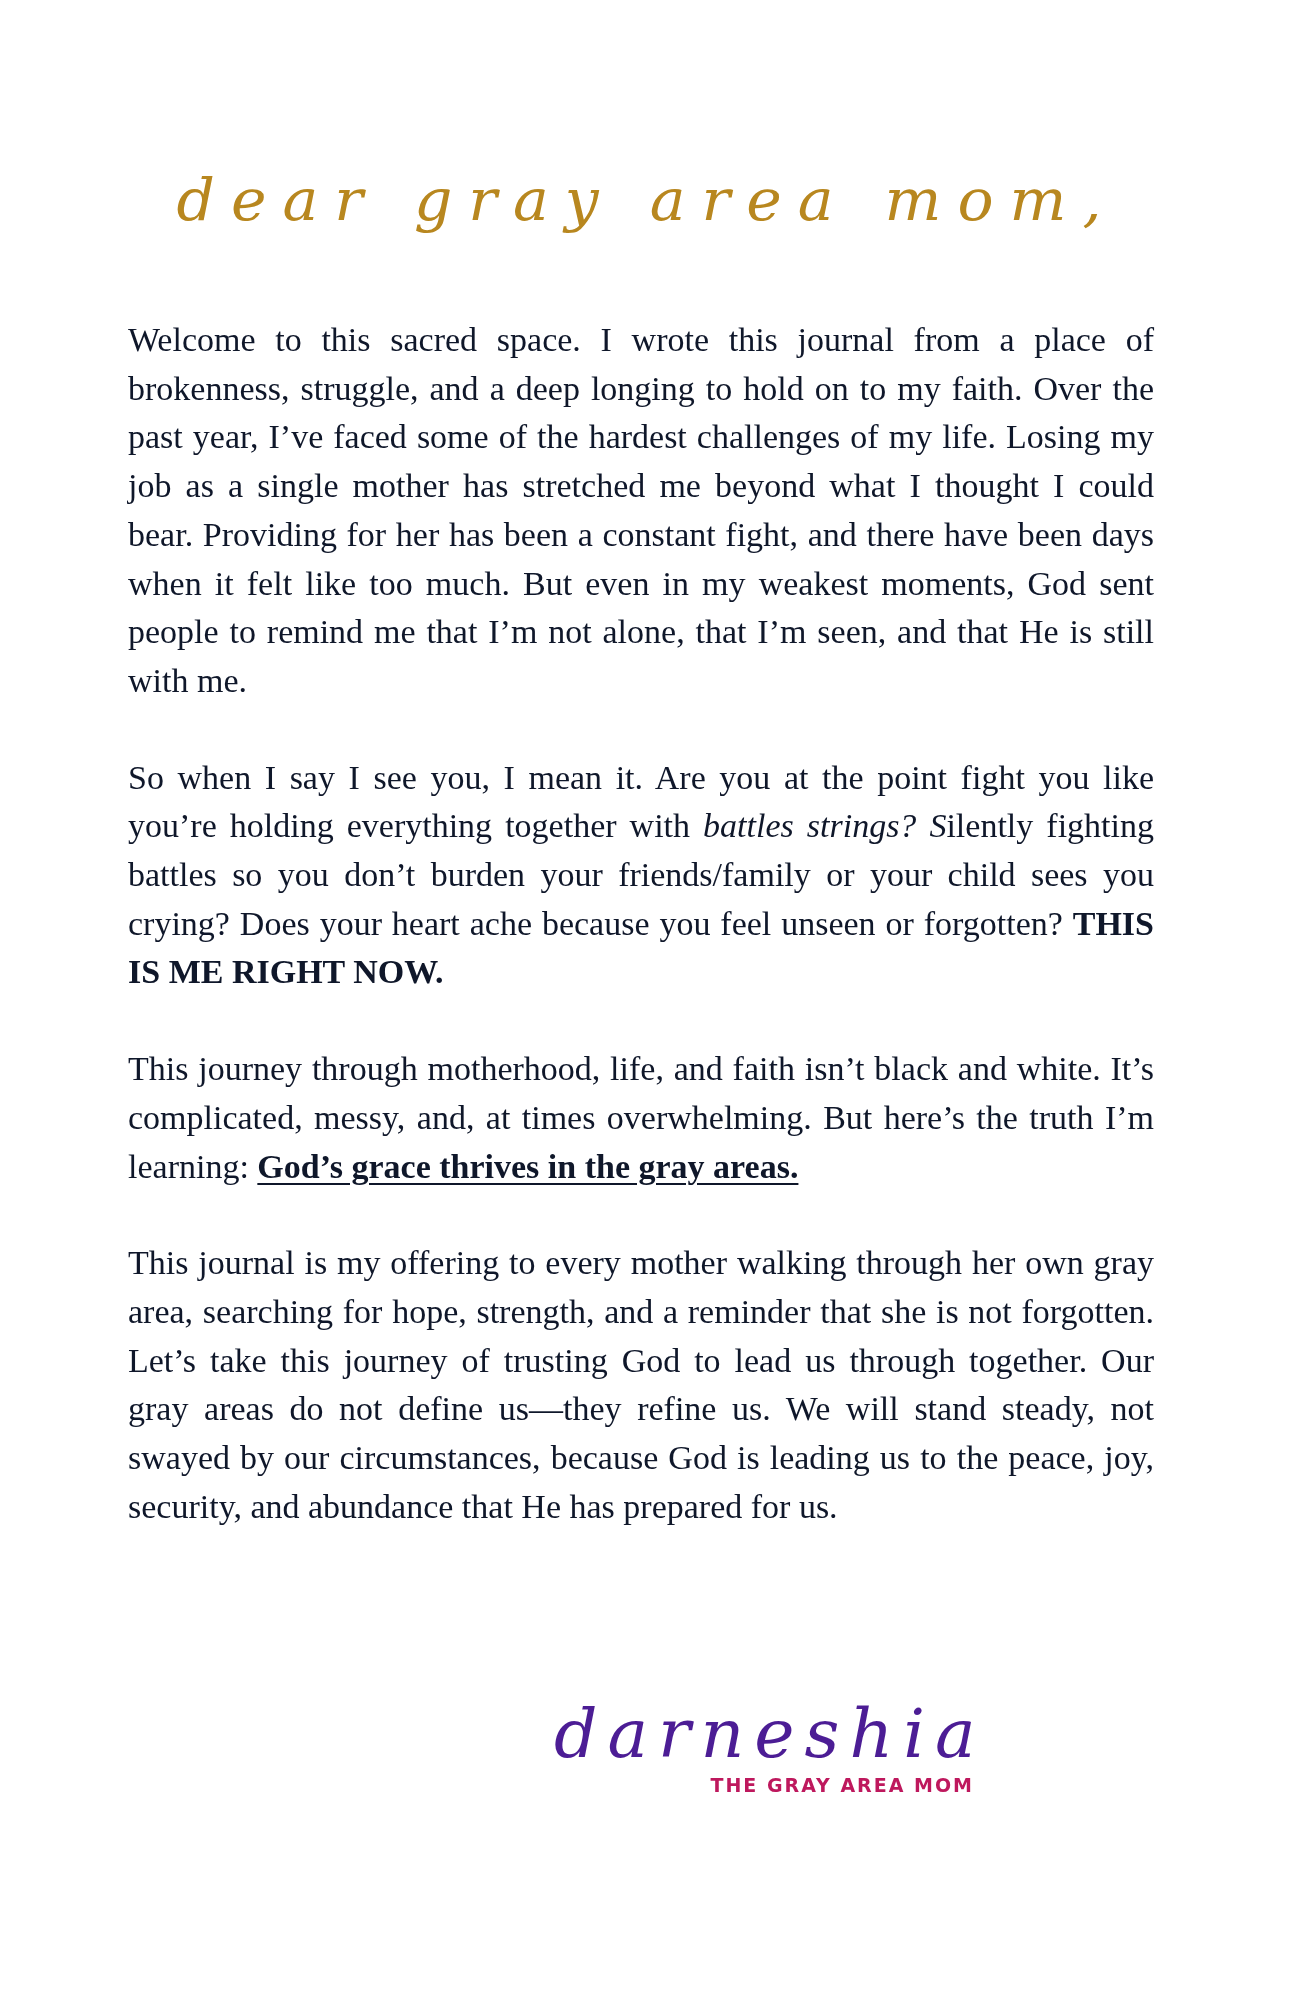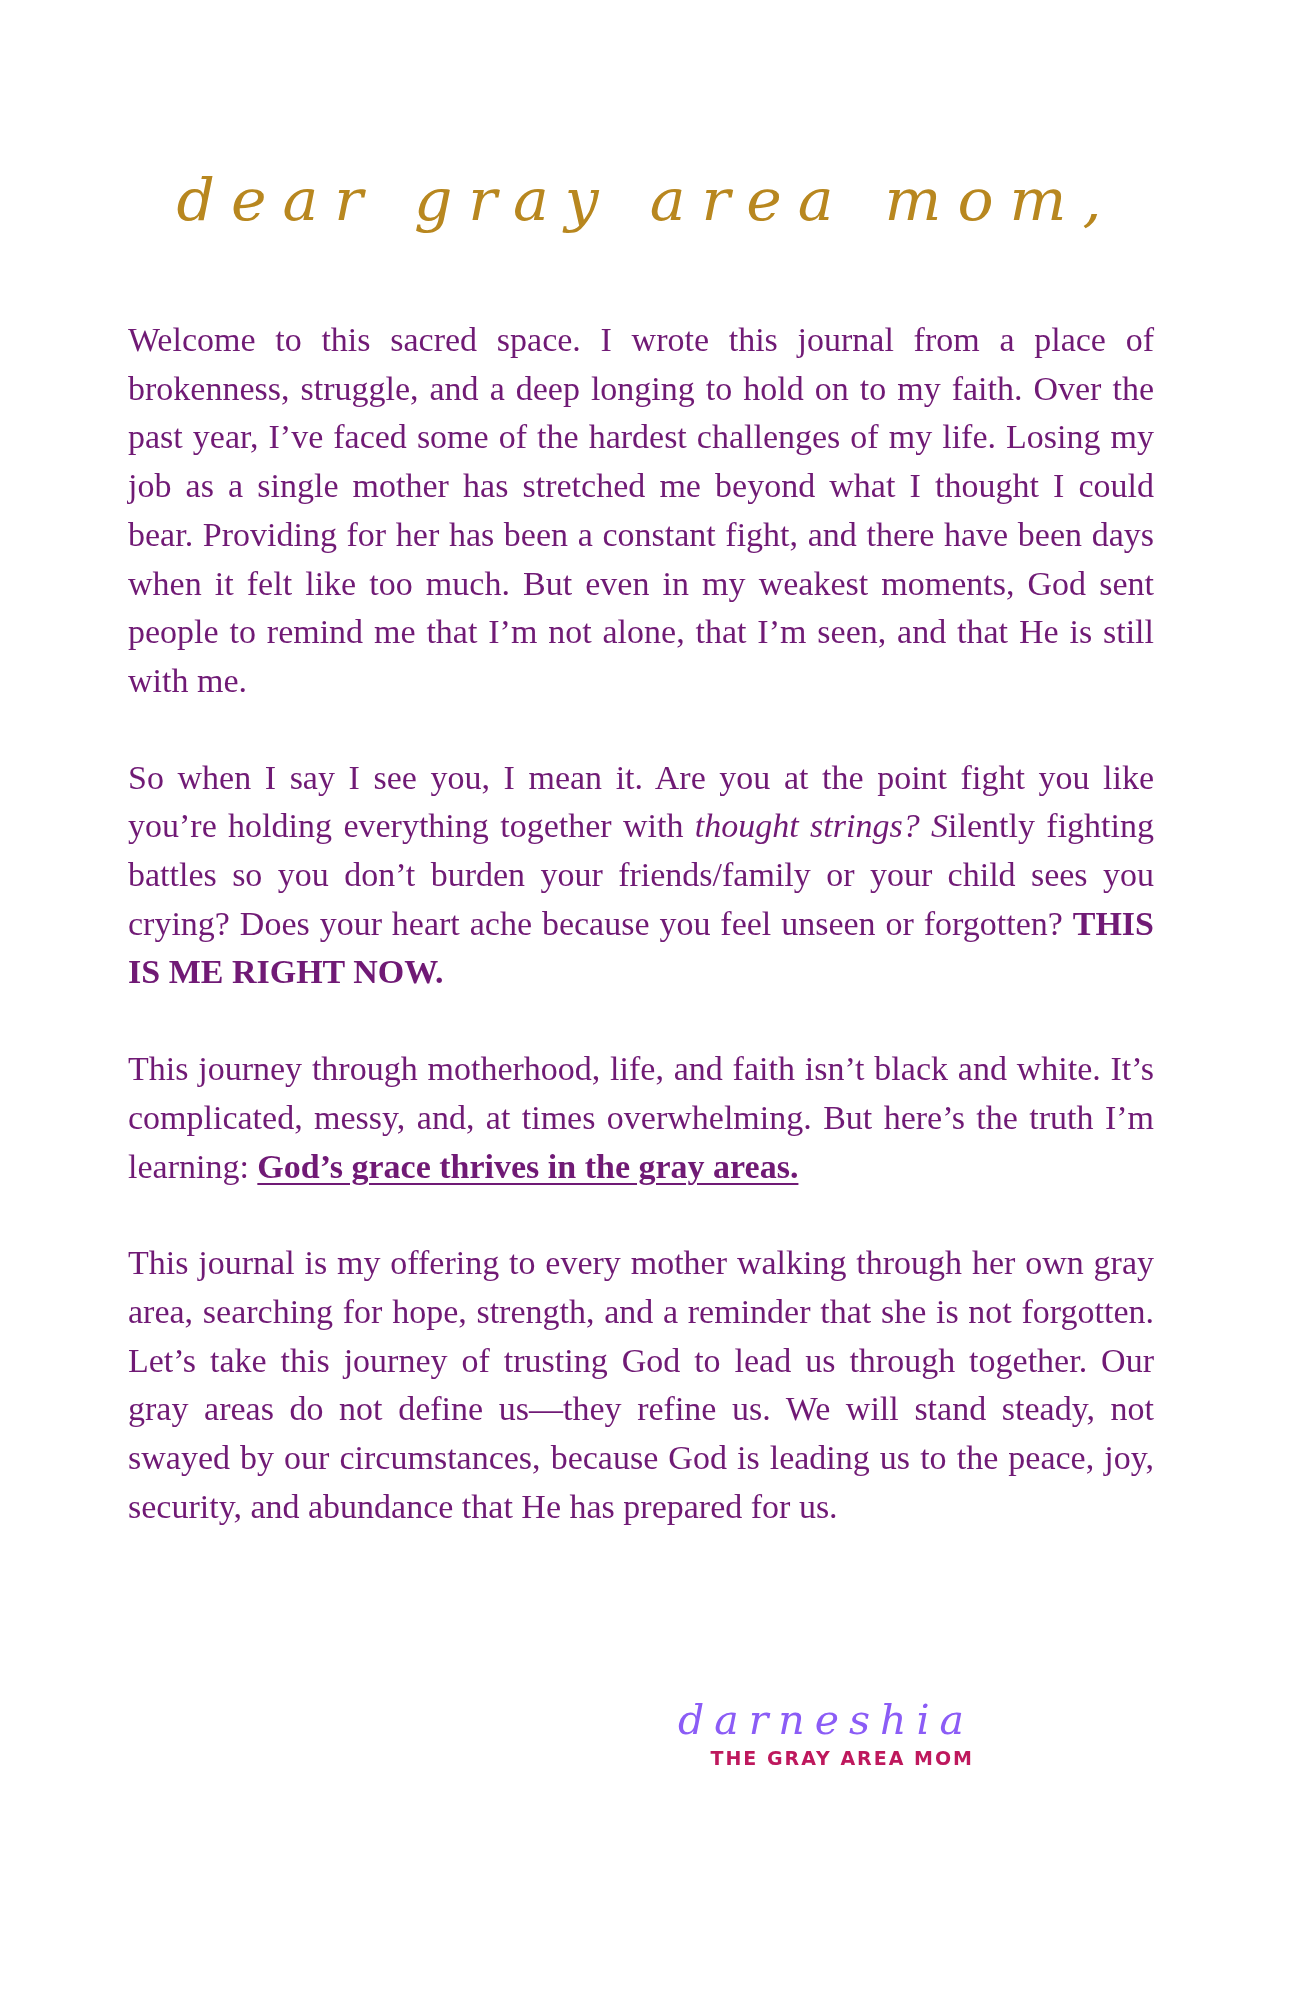--- a/index.html
+++ b/index.html
@@ -39,21 +39,21 @@
     }
     .body-text {
       position: absolute;
       left: 128px;
       width: 1026px;
       top: 316px;
       font-family: "Liberation Serif", "DejaVu Serif", serif;
       font-size: 34px;
       line-height: 48.7px;
       text-align: justify;
-      color: #701a75;
+      color: #0f172a;
     }
     .body-text p {
       margin: 0 0 48px 0;
     }
     .body-text p:last-child {
       margin-bottom: 16px;
     }
     .emph-bold {
       font-weight: bold;
     }
@@ -67,24 +67,24 @@
       font-style: italic;
     }
     .signature {
       position: absolute;
       right: 140px;
       top: 1700px;
       width: 420px;
       text-align: right;
     }
     .sig-name {
-      color: #8b5cf6;
+      color: #4c1d95;
       font-family: "DejaVu Serif", "Liberation Serif", serif;
       font-style: italic;
-      font-size: 41px;
+      font-size: 68px;
       letter-spacing: 10px;
       line-height: 1;
       display: block;
     }
     .sig-title {
       font-family: "DejaVu Sans", "Liberation Sans", sans-serif;
       font-weight: bold;
       font-size: 19px;
       letter-spacing: 2px;
       color: #be185d;
@@ -99,21 +99,21 @@
 
   <div class="salutation">
     <span>dear gray area mom,</span>
   </div>
 
   <div class="body-text">
     <p>
       <span>Welcome to this sacred space. I wrote this journal from a place of brokenness, struggle, and a deep longing to hold on to my faith. Over the past year, I’ve faced some of the hardest challenges of my life. Losing my job as a single mother has stretched me beyond what I thought I could bear. Providing for her has been a constant fight, and there have been days when it felt like too much. But even in my weakest moments, God sent people to remind me that I’m not alone, that I’m seen, and that He is still with me.</span>
     </p>
     <p>
-      <span>So when I say I see you, I mean it. Are you at the point fight you like you’re holding everything together with </span><span class="emph-italic">thought strings?</span>
+      <span>So when I say I see you, I mean it. Are you at the point fight you like you’re holding everything together with </span><span class="emph-italic">battles strings?</span>
       <span class="emph-italic">S</span><span>ilently fighting battles so you don’t burden your friends/family or your child sees you crying? Does your heart ache because you feel unseen or forgotten? </span><span class="emph-bold">THIS IS ME RIGHT NOW.</span>
     </p>
     <p>
       <span>This journey through motherhood, life, and faith isn’t black and white. It’s complicated, messy, and, at times overwhelming. But here’s the truth I’m learning: </span><span class="emph-underline">God’s grace thrives in the gray areas.</span>
     </p>
     <p>
       <span>This journal is my offering to every mother walking through her own gray area, searching for hope, strength, and a reminder that she is not forgotten. Let’s take this journey of trusting God to lead us through together. Our gray areas do not define us—they refine us. We will stand steady, not swayed by our circumstances, because God is leading us to the peace, joy, security, and abundance that He has prepared for us.</span>
     </p>
   </div>
 

